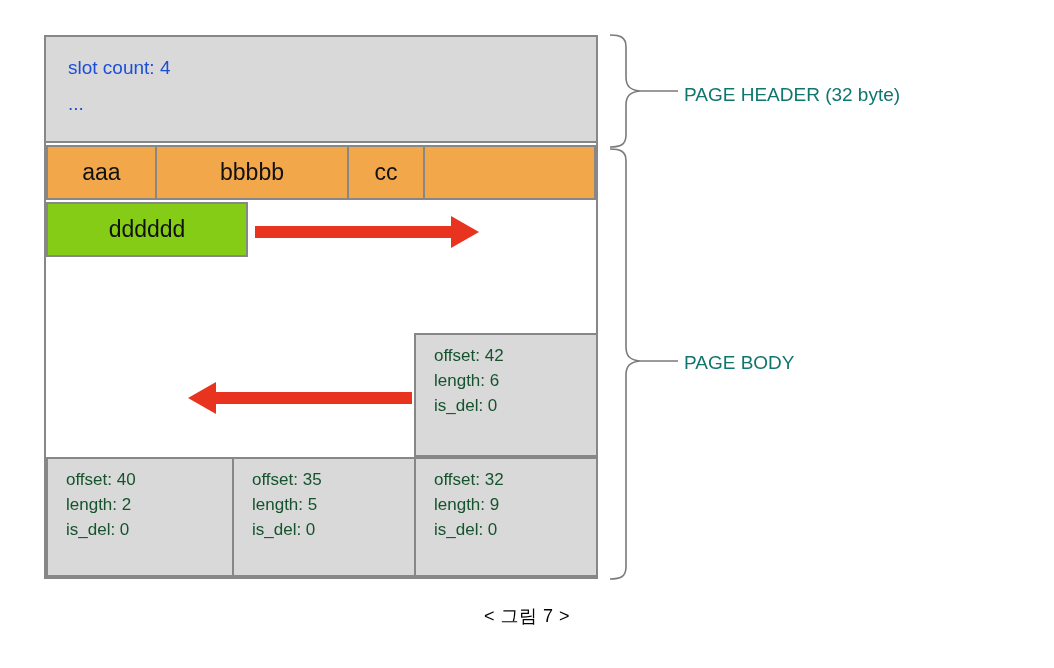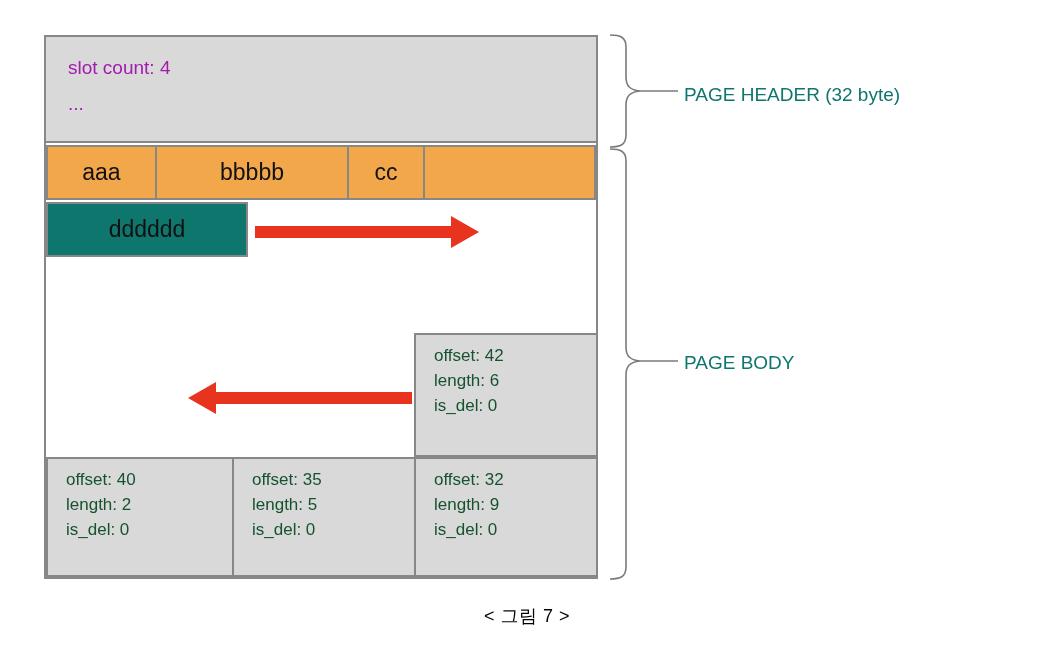--- a/index.html
+++ b/index.html
@@ -36,21 +36,21 @@
     left: 46px; top: 37px;
     width: 550px; height: 106px;
     background: #d9d9d9;
     border-bottom: 2px solid #878787;
   }
   .header-line {
     position: absolute;
     left: 22px;
     font-size: 19px;
     line-height: 22px;
-    color: #a21caf;
+    color: #1d4ed8;
     white-space: nowrap;
   }
   .header-line.l1 { top: 20px; }
   .header-line.l2 { top: 56px; }
 
   
   .rec-row {
     left: 46px; top: 145px;
     width: 550px; height: 55px;
     display: flex;
@@ -70,21 +70,21 @@
   .rec-cell:first-child { margin-left: 0; }
   .rec-cell.c-aaa   { width: 109px; }
   .rec-cell.c-bbbbb { width: 195px; }
   .rec-cell.c-cc    { width: 75px; }
   .rec-cell.c-empty { width: 173px; }
 
   
   .rec-row2 {
     left: 46px; top: 202px;
     width: 202px; height: 55px;
-    background: #0f766e;
+    background: #84cc16;
     border: 2px solid #878787;
     display: flex;
     align-items: center;
     justify-content: center;
     font-size: 23px;
     color: #111111;
     white-space: nowrap;
   }
 
   

